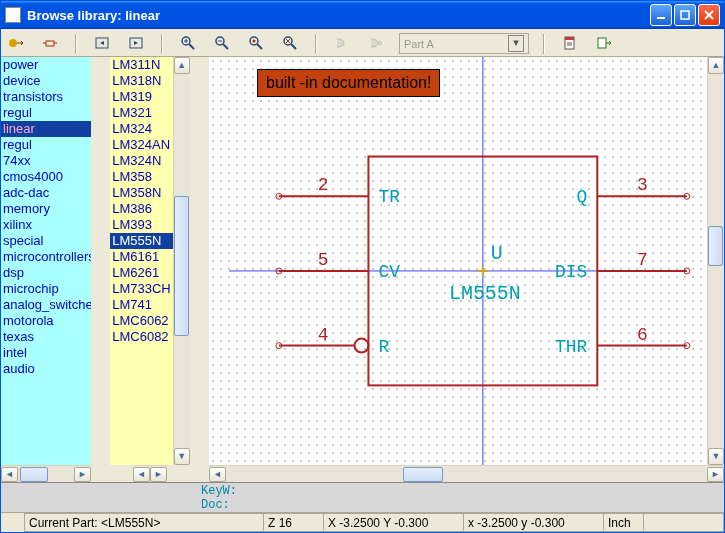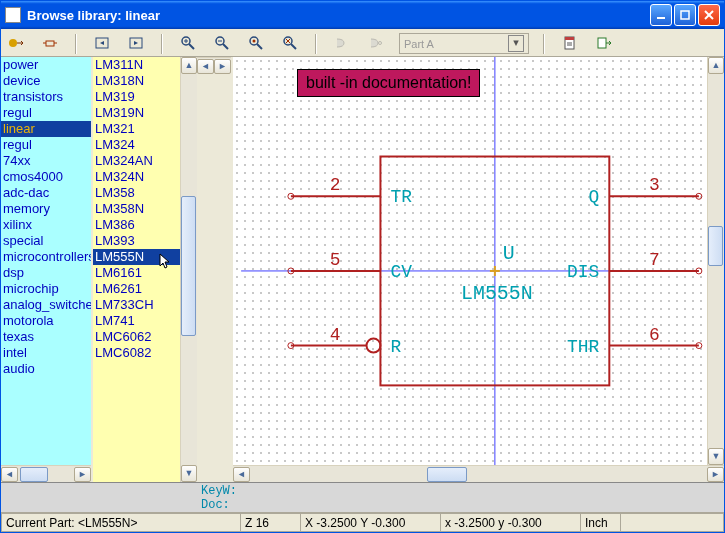--- a/index.html
+++ b/index.html
@@ -20,44 +20,44 @@
 .tool { width: 22px; height: 22px; display: flex; align-items: center; justify-content: center; border: 1px solid transparent; }
 .sep { width: 2px; height: 20px; border-left: 1px solid #aca899; border-right: 1px solid #fff; margin: 0 2px; }
 .partselect { width: 130px; height: 21px; background: #ece9d8; border: 1px solid #aca899; color: #999; padding: 2px 4px; display: flex; align-items: center; justify-content: space-between; }
 .partselect .arrow { width: 16px; height: 17px; background: #ece9d8; border: 1px solid #888; text-align: center; line-height: 13px; color: #555; }
 
 .body { flex: 1; display: flex; min-height: 0; }
 
 .leftpanel { width: 92px; display: flex; flex-direction: column; border-right: 2px solid #ece9d8; }
 .liblist { flex: 1; background: #aaffff; overflow: hidden; font-size: 13px; color: #0000c0; line-height: 16px; }
 .liblist div { padding: 0 2px; white-space: nowrap; }
-.liblist .sel { background: #1040a0; color: #eab308; }
+.liblist .sel { background: #1040a0; color: #f9a8d4; }
 .hscroll { height: 17px; background: #e8e5d8; display: flex; align-items: center; border-top: 1px solid #d8d2bd; }
 .hsbtn { width: 17px; height: 15px; background: linear-gradient(to bottom, #fefefe, #e8e5d8); border: 1px solid #b0a890; border-radius: 2px; text-align: center; line-height: 12px; color: #4a6a9a; font-size: 9px; }
 .hsthumb { height: 15px; background: linear-gradient(to bottom, #e5eefb, #cdddf3); border: 1px solid #7b9ac6; border-radius: 2px; margin: 0 2px; }
 
-.midpanel { width: 140px; display: flex; flex-direction: row; border-right: 2px solid #ece9d8; }
+.midpanel { width: 116px; display: flex; flex-direction: column; border-right: 2px solid #ece9d8; align-items: center; }
 .partlist-wrap { flex: 1; display: flex; min-height: 0; }
 .partlist { flex: 1; background: #ffffb0; overflow: hidden; font-size: 13px; color: #0000c0; line-height: 16px; }
 .partlist div { padding: 0 2px; white-space: nowrap; }
 .partlist .sel { background: #1040a0; color: #fff; }
 .vscroll { width: 17px; background: #e8e5d8; display: flex; flex-direction: column; border-left: 1px solid #d8d2bd; }
 .vsbtn { height: 17px; background: linear-gradient(to bottom, #fefefe, #e8e5d8); border: 1px solid #b0a890; border-radius: 2px; text-align: center; line-height: 14px; color: #4a6a9a; font-size: 9px; }
 .vsthumb { width: 15px; background: linear-gradient(to right, #e5eefb, #cdddf3); border: 1px solid #7b9ac6; border-radius: 2px; margin: 2px 0; }
 
 .rightpanel { flex: 1; display: flex; flex-direction: column; }
 .canvas-wrap { flex: 1; display: flex; min-height: 0; position: relative; }
 .canvas { flex: 1; background: #fff; position: relative; overflow: hidden; }
 .gridbg { position: absolute; inset: 0; background-image: radial-gradient(circle, #c8c8c8 0.8px, transparent 0.8px); background-size: 8px 8px; }
-.tooltip { position: absolute; left: 64px; top: 12px; background: #be185d; border: 1px solid #000; padding: 4px 8px; font-size: 16px; font-family: "Arial", sans-serif; z-index: 20; text-align: right; }
+.tooltip { position: absolute; left: 48px; top: 12px; background: #c2410c; border: 1px solid #000; padding: 4px 8px; font-size: 16px; font-family: "Arial", sans-serif; z-index: 20; text-align: right; }
 .schematic { position: absolute; inset: 0; }
 
 .docbar { height: 30px; background: #d8d8d8; border-top: 1px solid #888; padding: 1px 200px; font-size: 12px; color: #0088aa; font-family: "Courier New", monospace; line-height: 14px; }
 
-.statusbar { height: 20px; background: #ece9d8; border-top: 1px solid #aca899; display: flex; align-items: stretch; font-size: 12px; }
+.statusbar { height: 20px; background: #ece9d8; border-top: 1px solid #aca899; display: flex; align-items: stretch; font-size: 12px; padding-left: 23px; }
 .statusbar > div { border: 1px solid #aca899; padding: 1px 4px; white-space: nowrap; display: flex; align-items: center; }
 .statusbar > div:not(:first-child) { border-left: none; text-align: right; }
 </style>
 </head>
 <body>
 
 <div class="window">
   <div class="titlebar">
     <div class="titlebar-icon"></div>
     <div class="titlebar-title">Browse library: linear</div>
@@ -202,21 +202,20 @@
         <div class="hsbtn">►</div>
       </div>
     </div>
 
     <div class="midpanel">
       <div class="partlist-wrap">
         <div class="partlist" id="partlist">
             <div>LM311N</div>
             <div>LM318N</div>
             <div>LM319</div>
-            <div>LM319N</div>
             <div>LM321</div>
             <div>LM324</div>
             <div>LM324AN</div>
             <div>LM324N</div>
             <div>LM358</div>
             <div>LM358N</div>
             <div>LM386</div>
             <div>LM393</div>
             <div class="sel" style="position: relative;">LM555N<span style="position: absolute; left: 66px; top: 4px; pointer-events: none;"><svg width="14" height="18">
                   <path d="M1 1 L1 13 L4 10 L6 15 L8 14 L6 9 L10 9 Z" fill="#fff" stroke="#000" stroke-width="1"></path>

